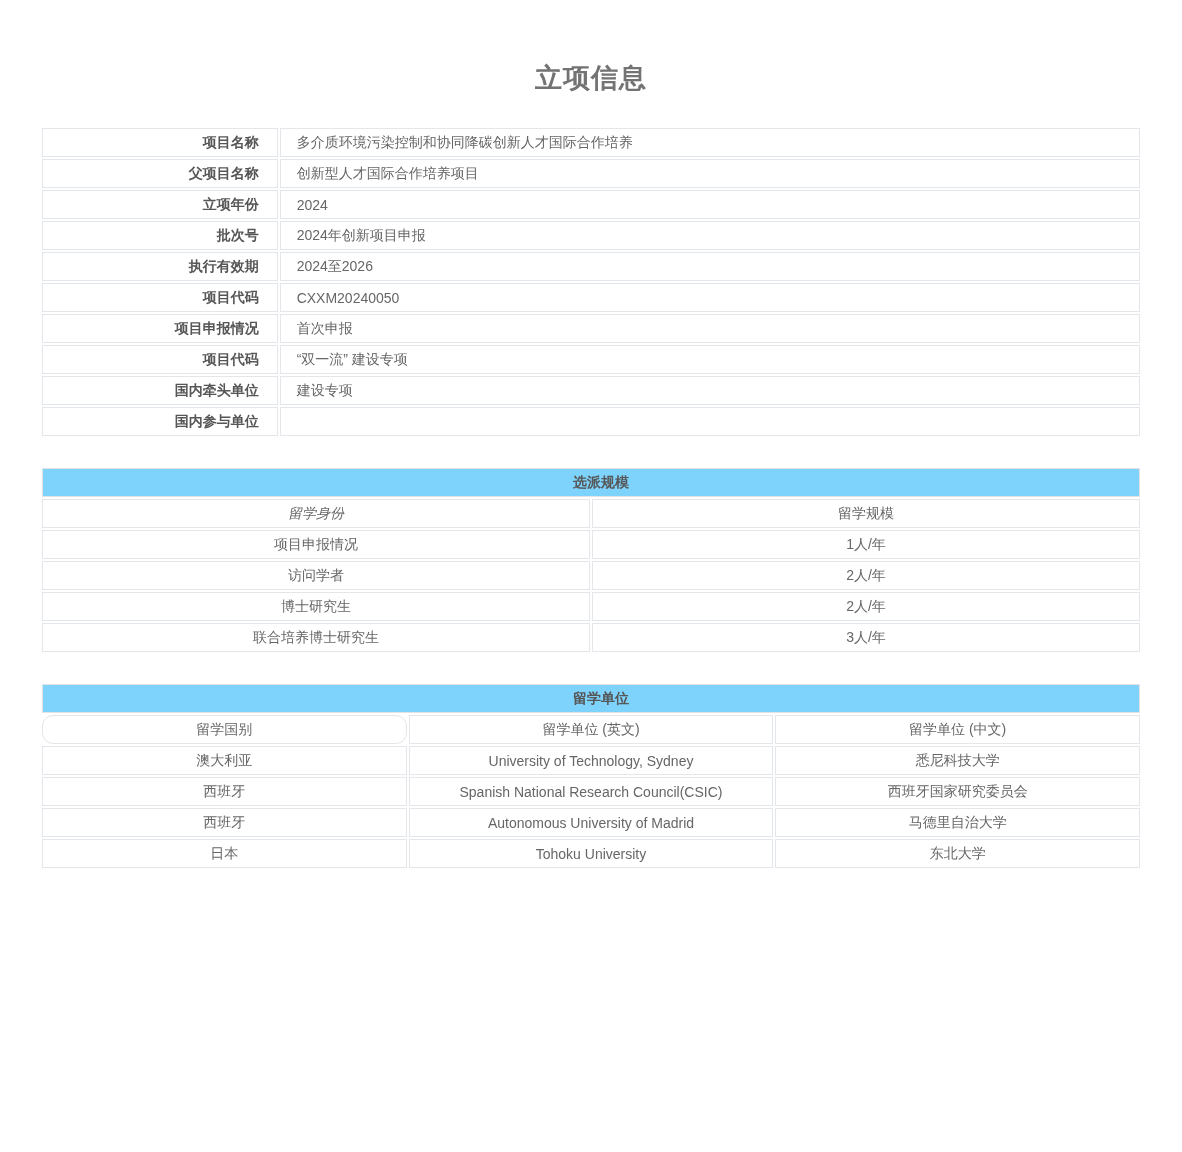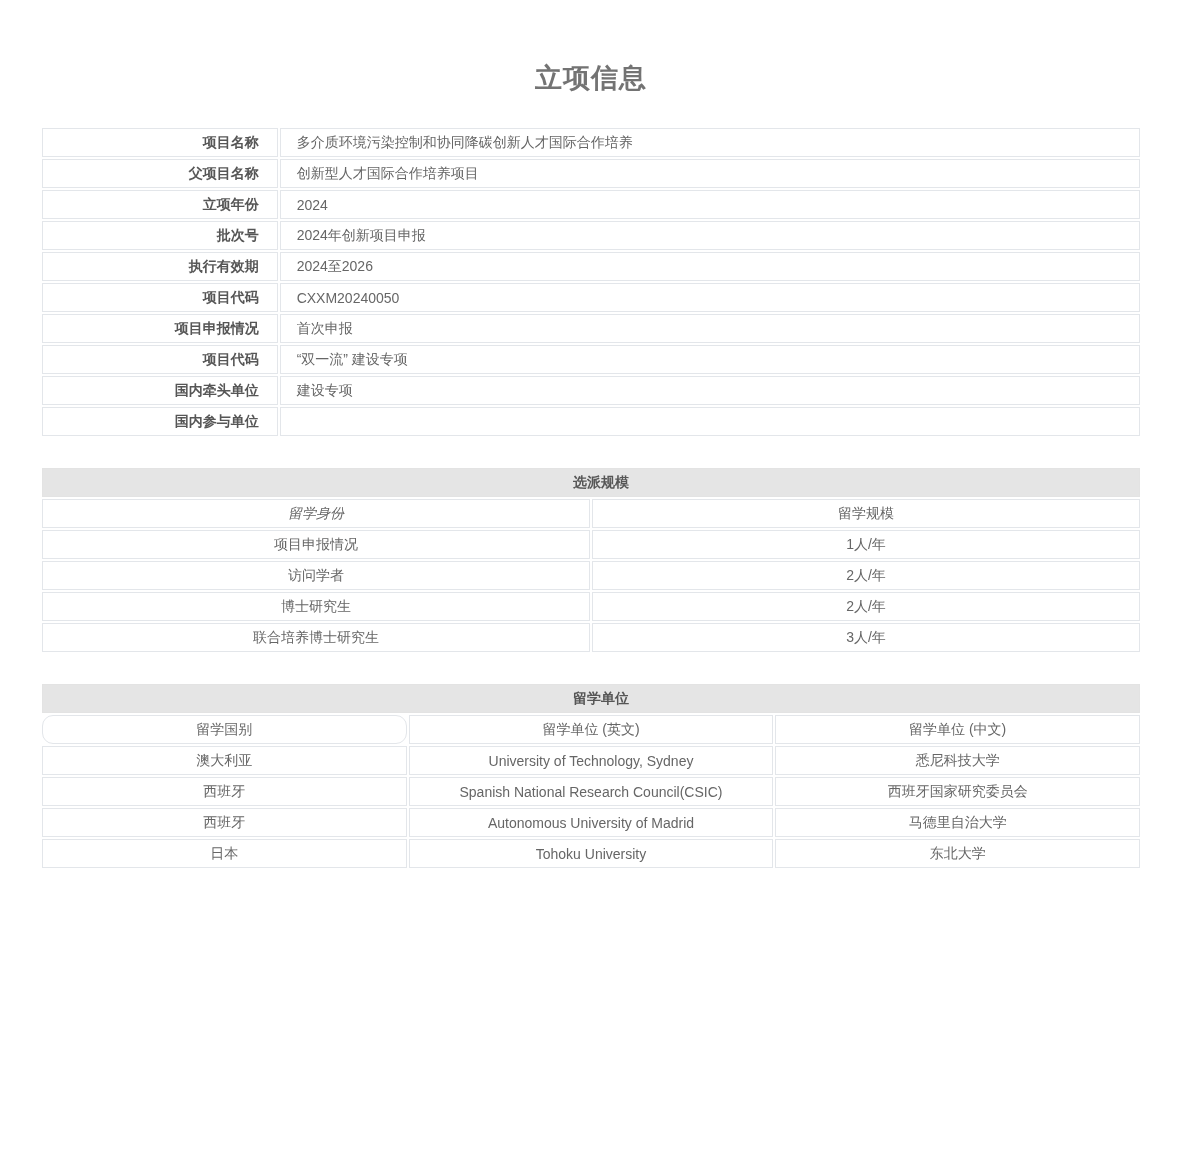--- a/index.html
+++ b/index.html
@@ -43,21 +43,21 @@
     font-weight: bold;
     color: #565656;
   }
   .info-table td {
     text-align: left;
     padding-left: 16px;
   }
   
   .section { margin-top: 28px; }
   .section-header-cell {
-    background: #e5e5e5;
+    background: #7dd3fc;
     border: 1px solid #e3e3e3;
     text-align: left;
     padding-left: 20px;
     font-weight: bold;
     color: #565656;
     font-size: 14px;
     font-family: Liberation Mono, monospace;
   }
   .center-table td { text-align: center; }
   .scale-col-1 { width: 63.6%; font-style: italic; }

